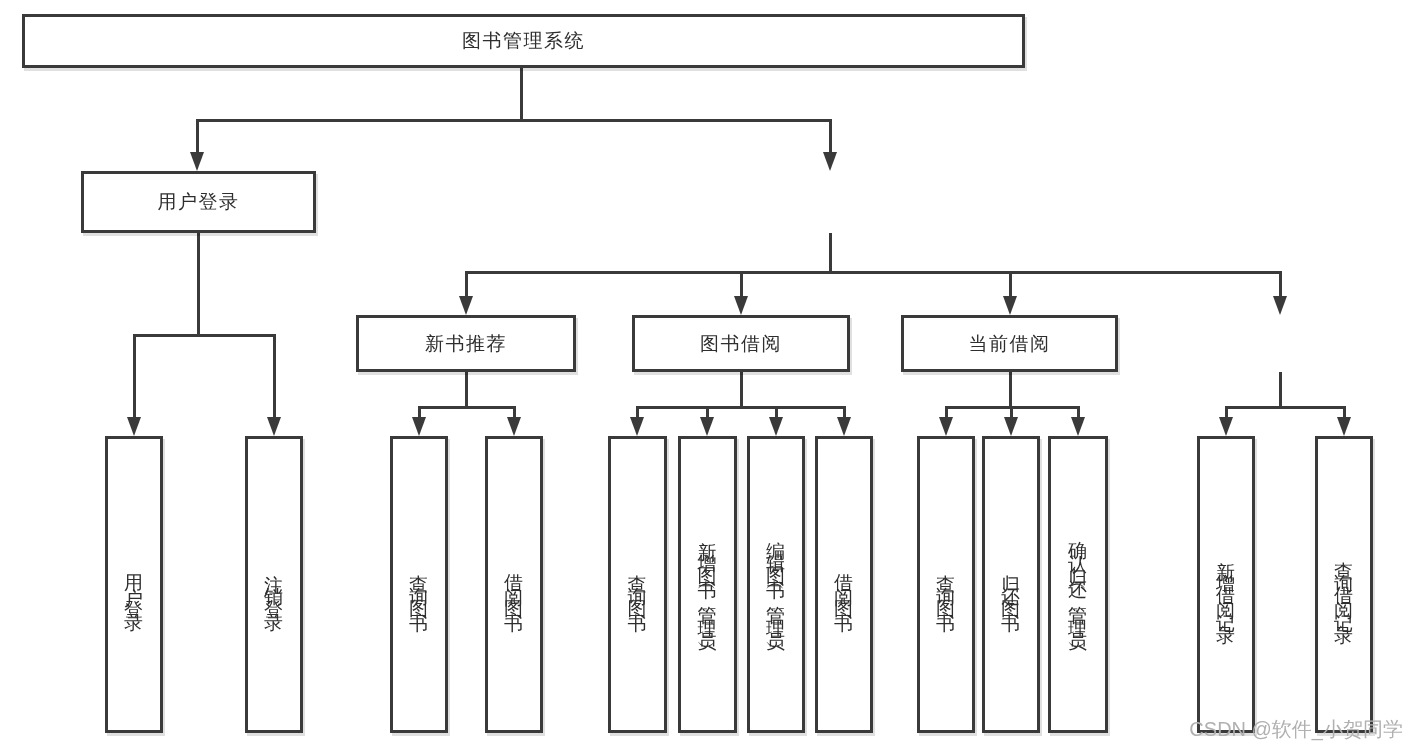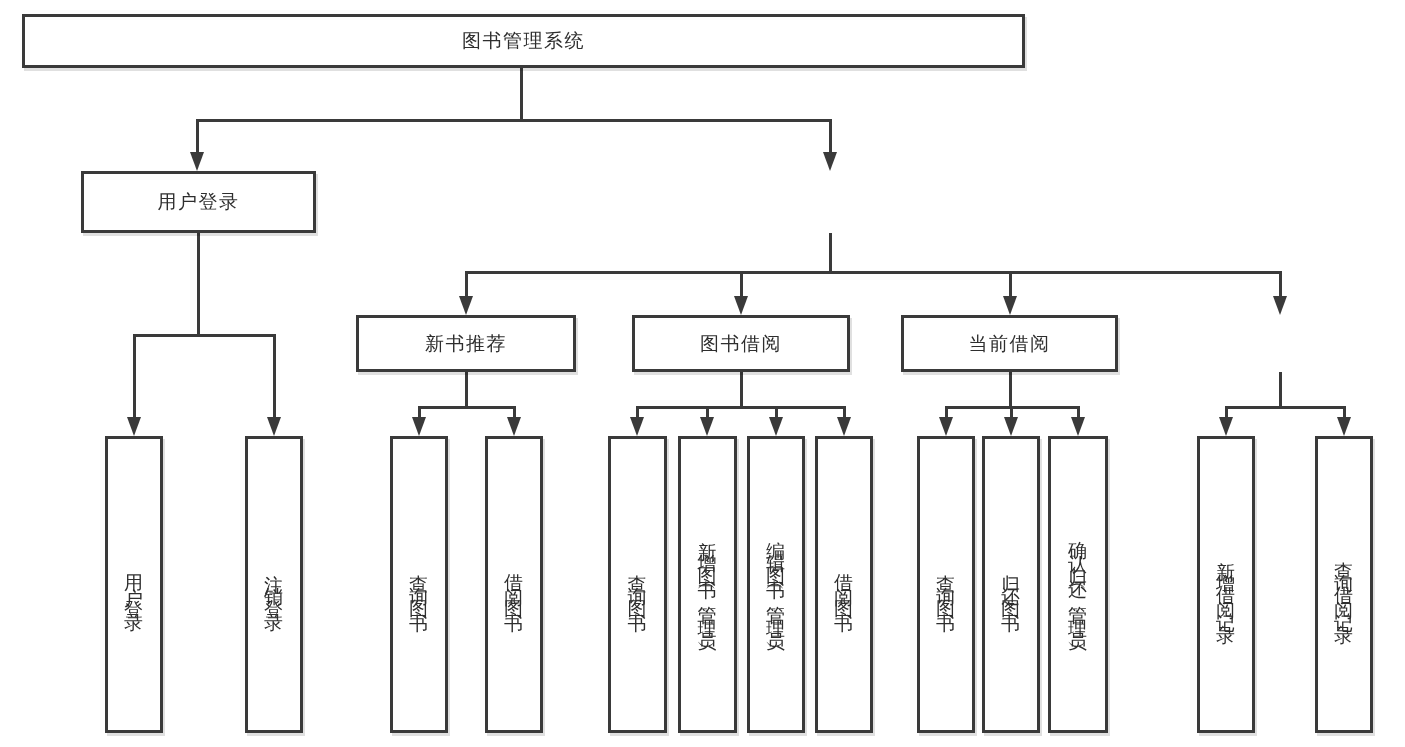--- a/index.html
+++ b/index.html
@@ -149,14 +149,15 @@
     <span class="lbl">确认归还（管理员）</span>
   </div>
 
   <div class="box leaf" style="left:1197px; top:436px; width:58px; height:297px;">
     <span class="lbl">新增借阅记录</span>
   </div>
   <div class="box leaf" style="left:1315px; top:436px; width:58px; height:297px;">
     <span class="lbl">查询借阅记录</span>
   </div>
 
+  <div class="wm" style="right:2px; top:716px;">CSDN @软件_小贺同学</div>
 
 </div>
 
 </body></html>

